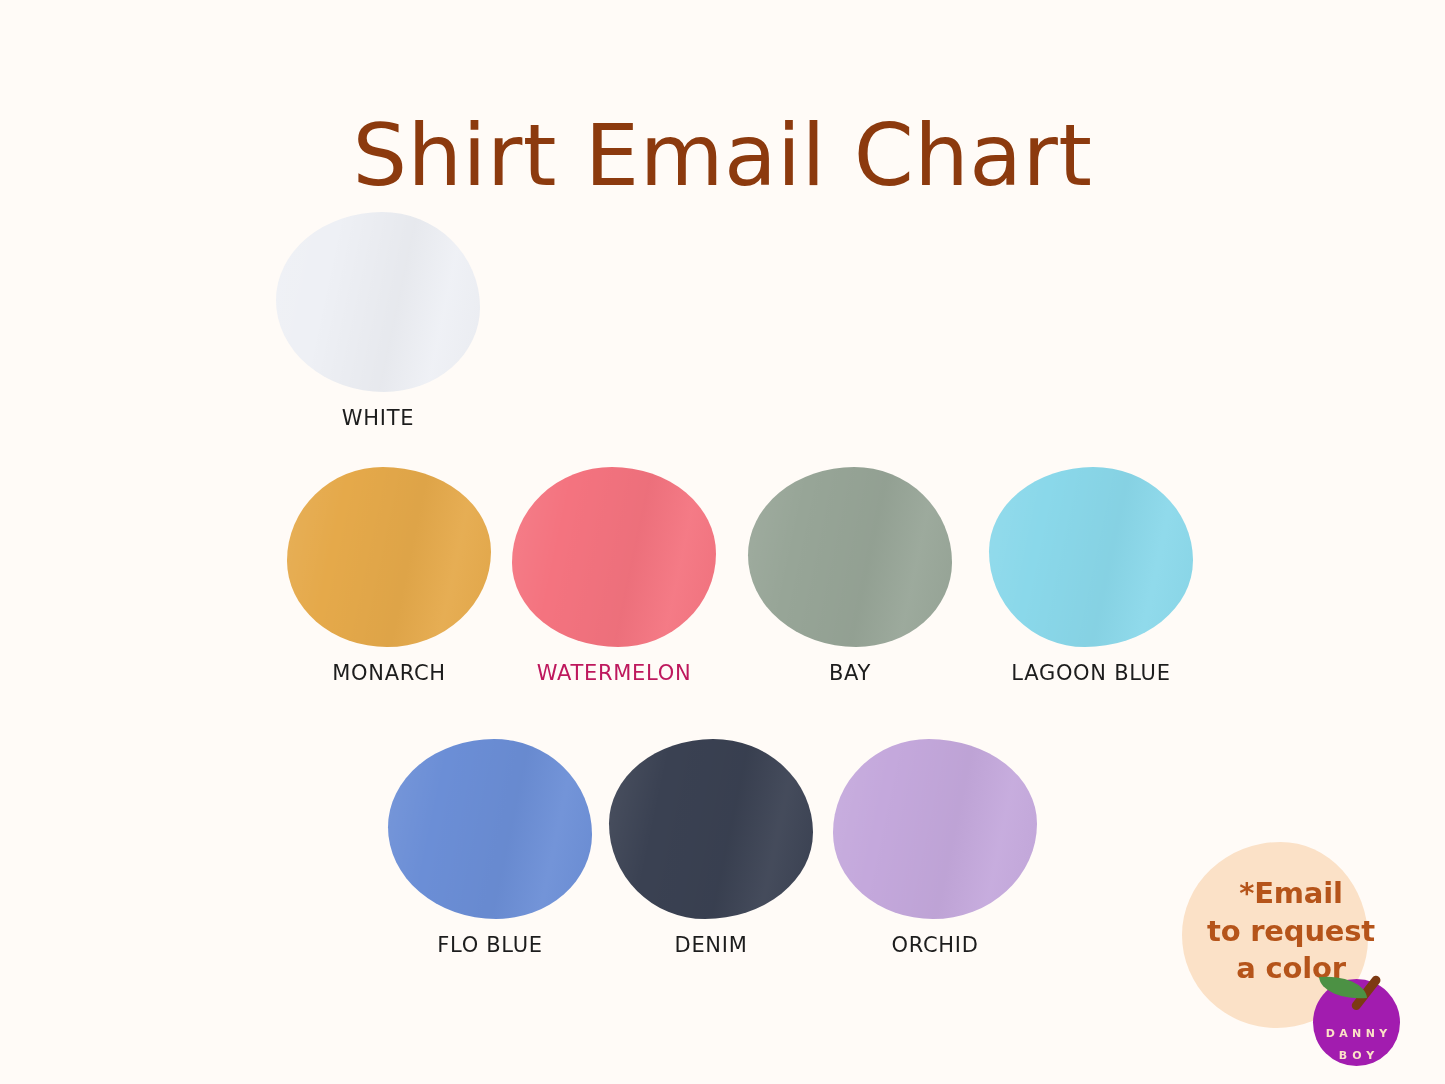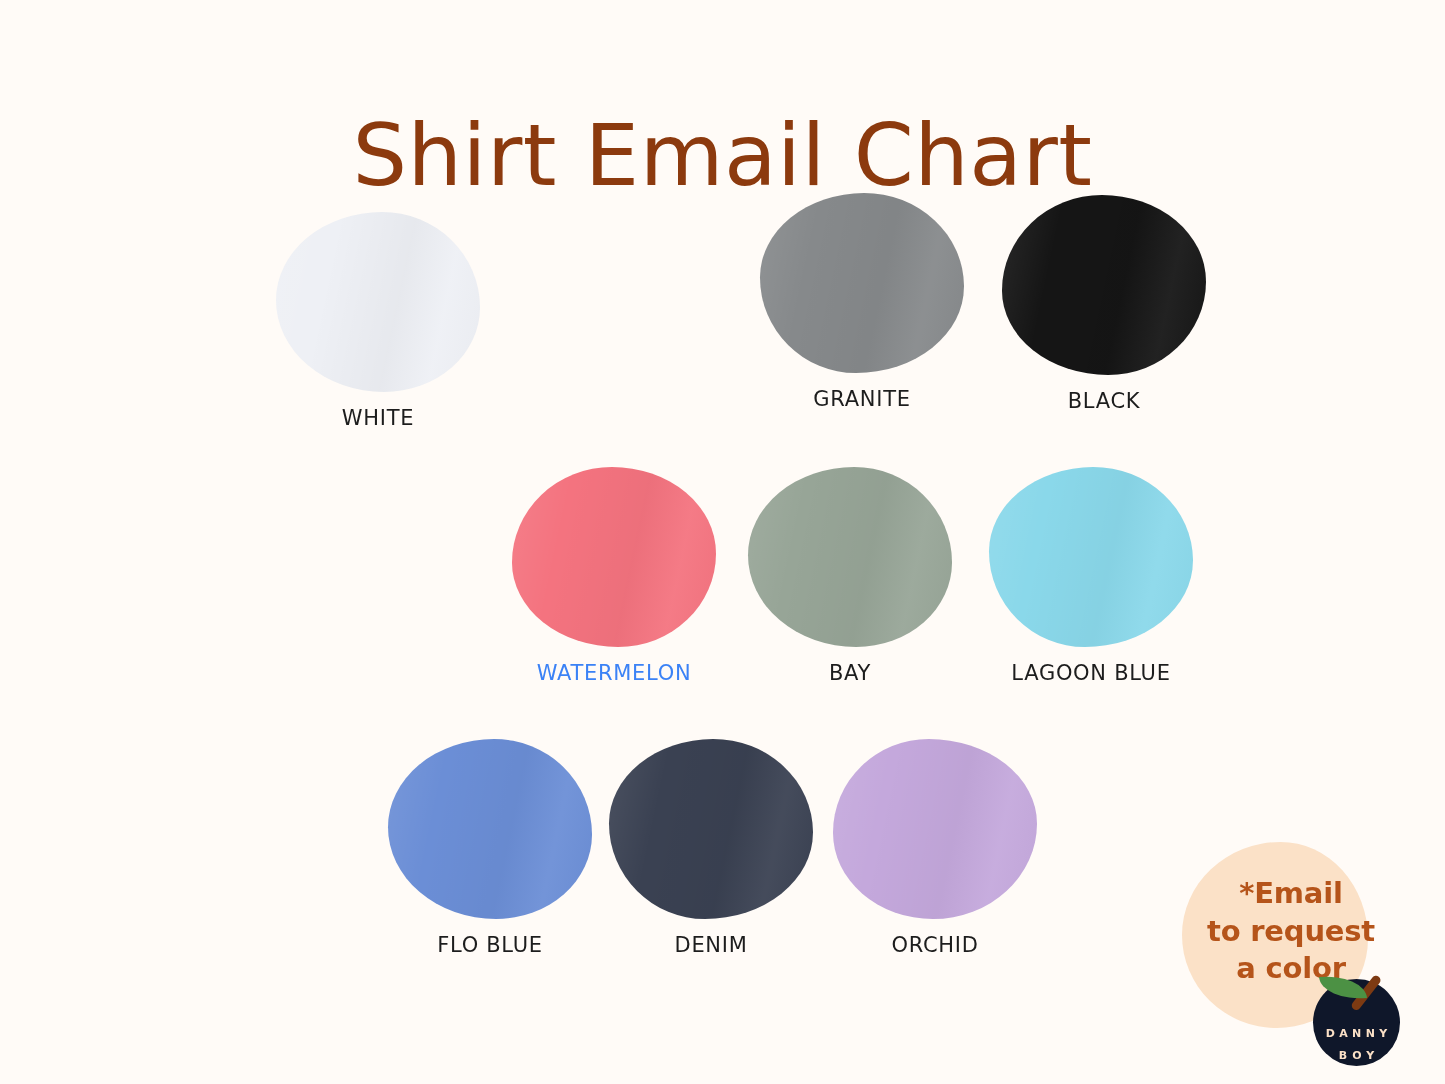--- a/index.html
+++ b/index.html
@@ -193,38 +193,34 @@
   <div class="swatch-grid">
 
     <div class="swatch-row row-1">
 
       <div class="swatch-cell" style="left:264px; top:17px;">
         <div class="swatch-blob blob-v1" style="background-color: rgb(238, 240, 245);"></div>
         <div class="swatch-label" style="color: rgb(29, 29, 29);">WHITE</div>
       </div>
 
 
-      <div class="swatch-cell" style="left:748px; top:-2px;">
-        <div class="swatch-blob blob-v3" style="background-color: rgb(134, 137, 139);"></div>
-        <div class="swatch-label" style="color: rgb(29, 29, 29);">GRANITE</div>
-      </div>
-
-      <div class="swatch-cell" style="left:990px; top:0px;">
-        <div class="swatch-blob blob-v4" style="background-color: rgb(21, 21, 21);"></div>
-        <div class="swatch-label" style="color: rgb(29, 29, 29);">BLACK</div>
-      </div>
+
 
     </div>
 
     <div class="swatch-row row-2">
 
+      <div class="swatch-cell" style="left:275px; top:0px;">
+        <div class="swatch-blob blob-v2" style="background-color: rgb(229, 169, 74);"></div>
+        <div class="swatch-label" style="color: rgb(29, 29, 29);">MONARCH</div>
+      </div>
 
       <div class="swatch-cell" style="left:500px; top:0px;">
         <div class="swatch-blob blob-v4" style="background-color: rgb(244, 115, 127);"></div>
-        <div class="swatch-label" style="color: #3b82f6;">WATERMELON</div>
+        <div class="swatch-label" style="color: #be185d;">WATERMELON</div>
       </div>
 
       <div class="swatch-cell" style="left:736px; top:0px;">
         <div class="swatch-blob blob-v1" style="background-color: rgb(151, 165, 151);"></div>
         <div class="swatch-label" style="color: rgb(29, 29, 29);">BAY</div>
       </div>
 
       <div class="swatch-cell" style="left:977px; top:0px;">
         <div class="swatch-blob blob-v3" style="background-color: rgb(138, 216, 234);"></div>
         <div class="swatch-label" style="color: rgb(29, 29, 29);">LAGOON BLUE</div>
@@ -256,21 +252,21 @@
   <div class="email-badge">
     <div class="badge-blob" style="background-color: rgb(251, 225, 199);"></div>
     <div class="badge-text" style="color: rgb(181, 84, 26);">
       <span class="ln">*Email</span>
       <span class="ln">to request</span>
       <span class="ln">a color</span>
     </div>
   </div>
 
   <div class="orange-logo">
-    <div class="orange-body" style="background-color: #0f172a;">
+    <div class="orange-body" style="background-color: #a21caf;">
       <div class="logo-word w-danny" style="color: rgb(251, 225, 199);">DANNY</div>
       <div class="logo-word w-boy" style="color: rgb(251, 225, 199);">BOY</div>
     </div>
     <div class="orange-stem" style="background-color: rgb(125, 58, 18);"></div>
     <div class="orange-leaf" style="background-color: rgb(76, 145, 68);"></div>
   </div>
 
 </div>
 
 </body></html>

